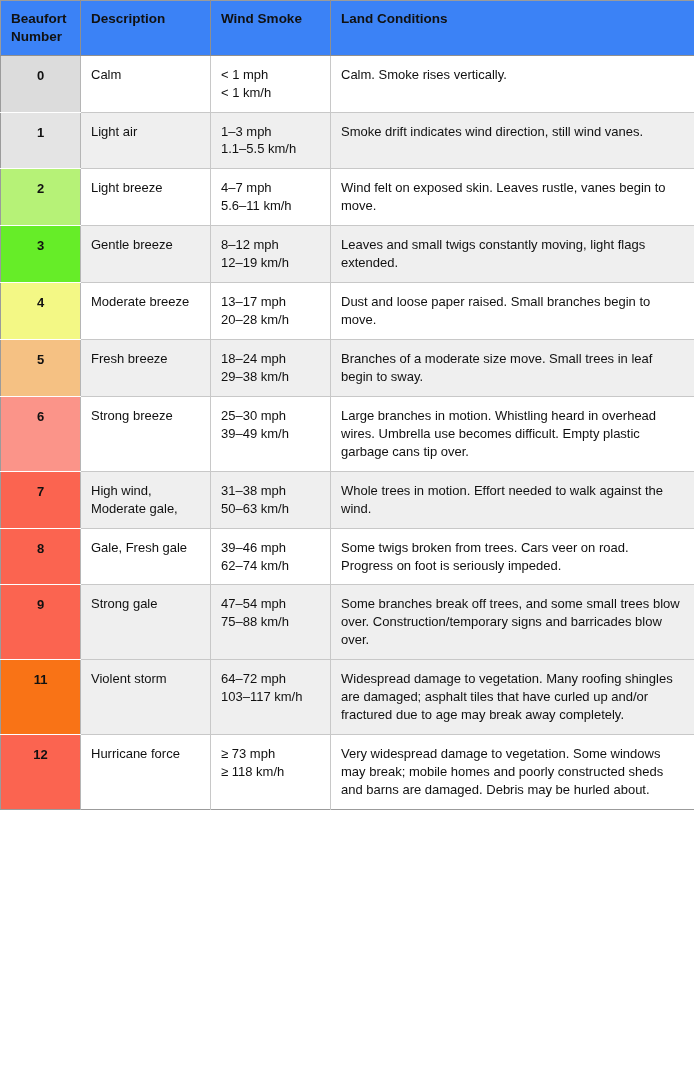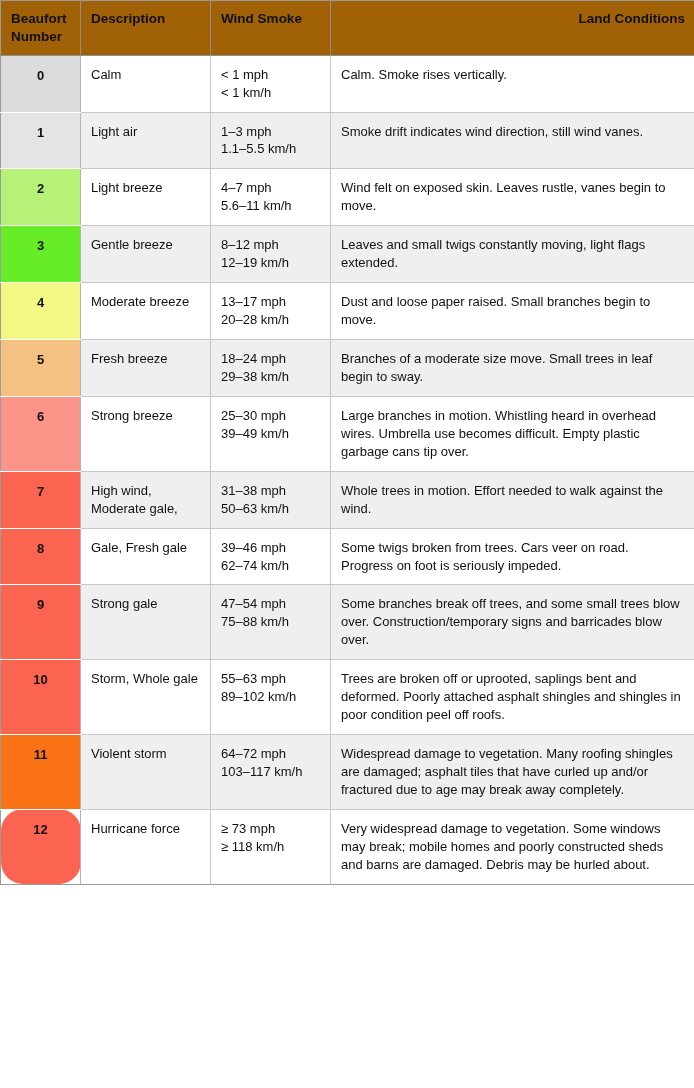--- a/index.html
+++ b/index.html
@@ -20,38 +20,38 @@
     table-layout: fixed;
     border: 1px solid #9b9b9b;
     box-sizing: border-box;
   }
   #beaufort-table col.c-num   { width: 80px; }
   #beaufort-table col.c-desc  { width: 130px; }
   #beaufort-table col.c-speed { width: 120px; }
   #beaufort-table col.c-land  { width: 364px; }
 
   thead th {
-    background: #a16207;
+    background: #3b82f6;
     color: #111111;
     font-size: 13.5px;
     font-weight: bold;
     text-align: left;
     vertical-align: top;
     padding: 9px 9px 9px 10px;
     border-right: 1px solid #8f8f8f;
     border-bottom: 1px solid #8f8f8f;
     height: 48px;
     box-sizing: border-box;
     line-height: 1.32;
   }
   thead th.th-num {
     text-align: left;
     padding-left: 10px;
   }
-  thead th:last-child { border-right: none; text-align: right; }
+  thead th:last-child { border-right: none; }
 
   tbody td {
     font-size: 13px;
     color: #111111;
     vertical-align: top;
     padding: 10px 10px 10px 10px;
     border-right: 1px solid #c8c8c8;
     border-bottom: 1px solid #c8c8c8;
     line-height: 1.38;
     box-sizing: border-box;
@@ -187,40 +187,31 @@
       </tr>
       <tr class="row-alt">
         <td class="cell-num" style="background: rgb(251, 100, 80);">9</td>
         <td class="cell-desc">Strong  gale</td>
         <td class="cell-speed">
           <span class="sp-mph">47–54 mph</span>
           <span class="sp-kmh">75–88 km/h</span>
         </td>
         <td class="cell-land">Some branches break off trees, and some small trees blow over. Construction/temporary signs and barricades blow over.</td>
       </tr>
-      <tr class="row-plain">
-        <td class="cell-num" style="background: rgb(251, 100, 80);">10</td>
-        <td class="cell-desc">Storm, Whole gale</td>
-        <td class="cell-speed">
-          <span class="sp-mph">55–63 mph</span>
-          <span class="sp-kmh">89–102 km/h</span>
-        </td>
-        <td class="cell-land">Trees are broken off or uprooted, saplings bent and deformed. Poorly attached asphalt shingles and shingles in poor condition peel off roofs.</td>
-      </tr>
       <tr class="row-alt">
         <td class="cell-num" style="background: #f97316;">11</td>
         <td class="cell-desc">Violent storm</td>
         <td class="cell-speed">
           <span class="sp-mph">64–72 mph</span>
           <span class="sp-kmh">103–117 km/h</span>
         </td>
         <td class="cell-land">Widespread damage to vegetation. Many roofing shingles are damaged; asphalt tiles that have curled up and/or fractured due to age may break away completely.</td>
       </tr>
       <tr class="row-plain">
-        <td class="cell-num" style="background: rgb(251, 100, 80); border-radius: 22px;">12</td>
+        <td class="cell-num" style="background: rgb(251, 100, 80);">12</td>
         <td class="cell-desc">Hurricane force</td>
         <td class="cell-speed">
           <span class="sp-mph">≥ 73 mph</span>
           <span class="sp-kmh">≥ 118 km/h</span>
         </td>
         <td class="cell-land">Very widespread damage to vegetation. Some windows may break; mobile homes and poorly constructed sheds and barns are damaged. Debris may be hurled about.</td>
       </tr>
     </tbody>
 </table>
 

